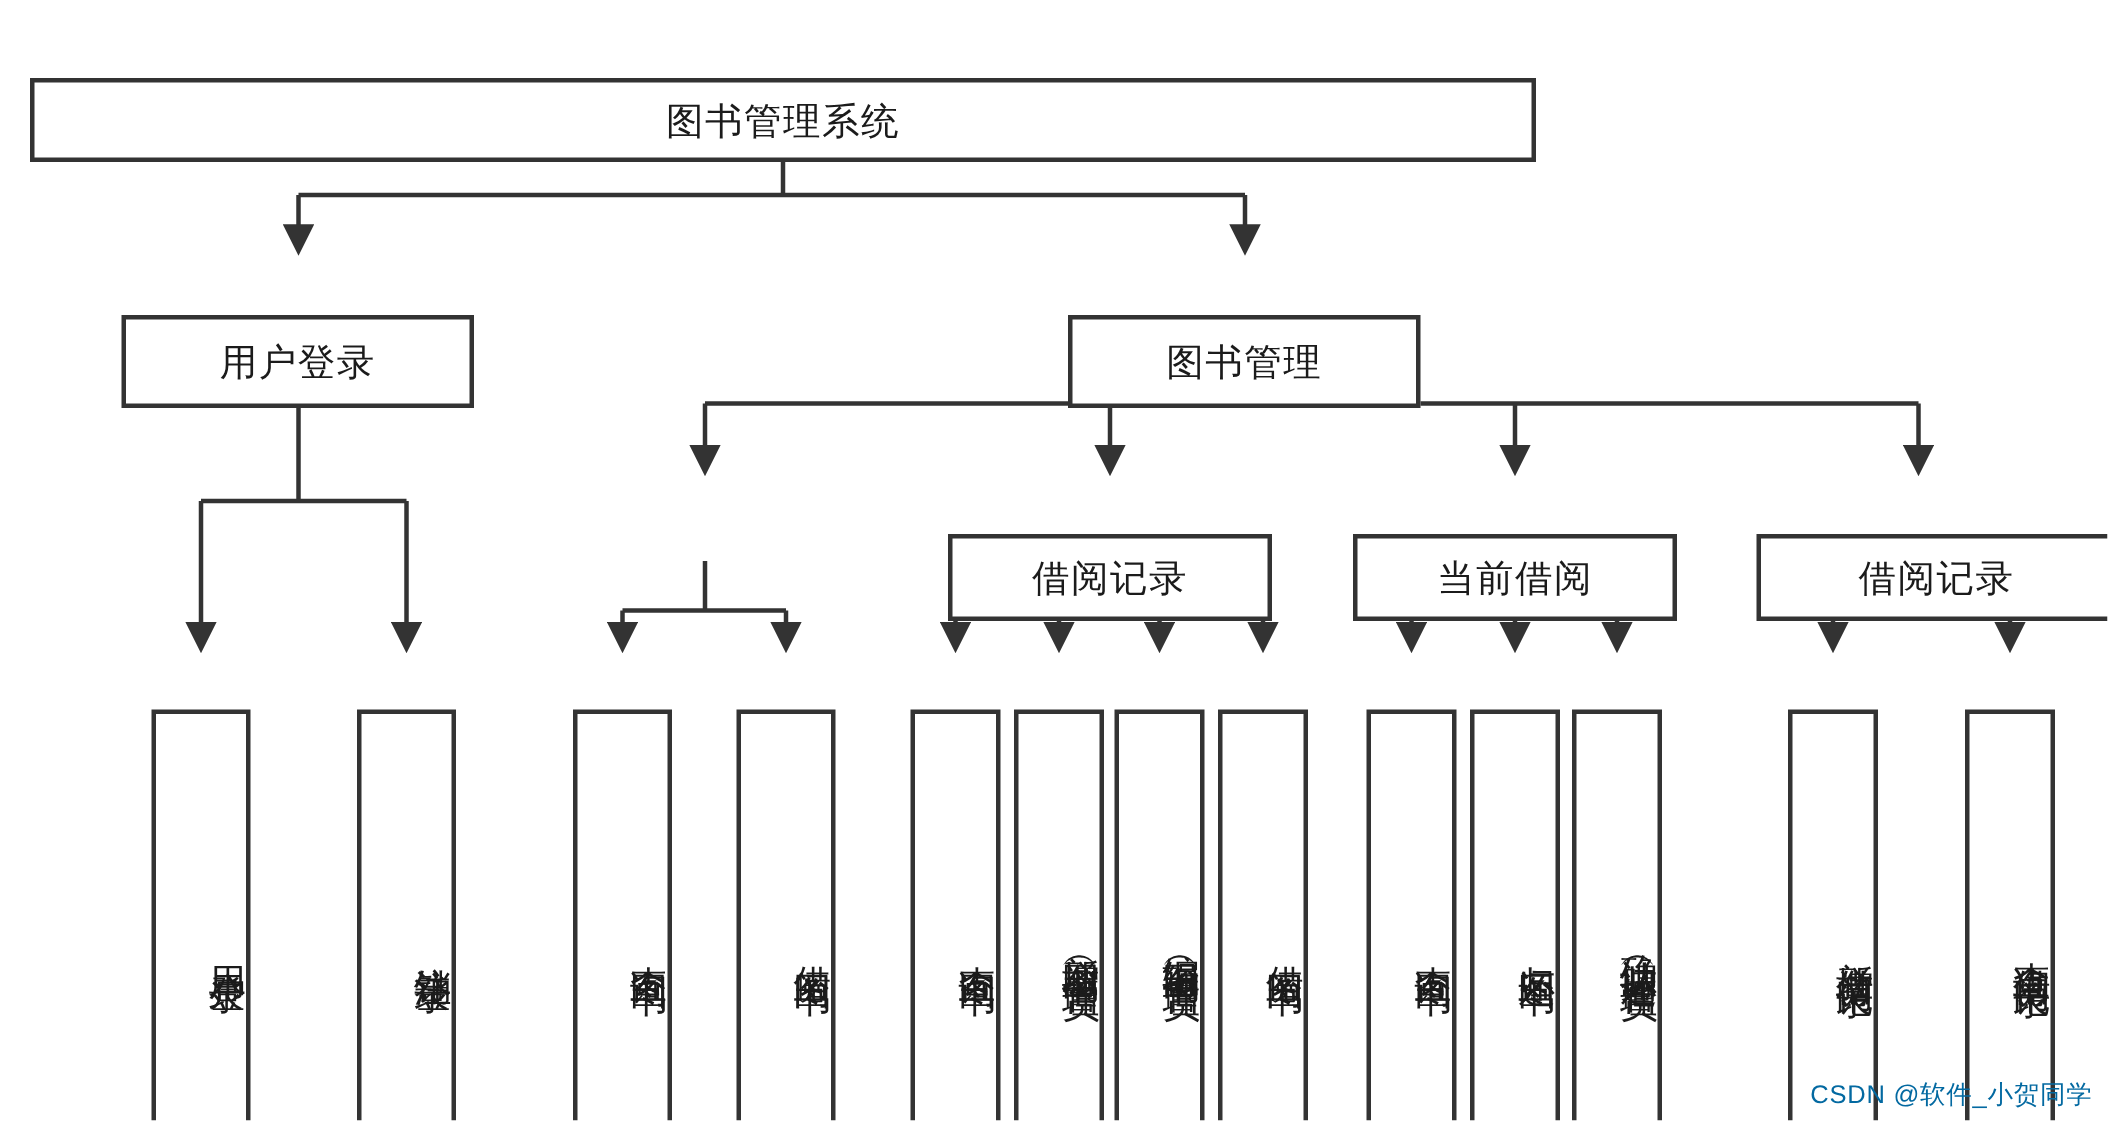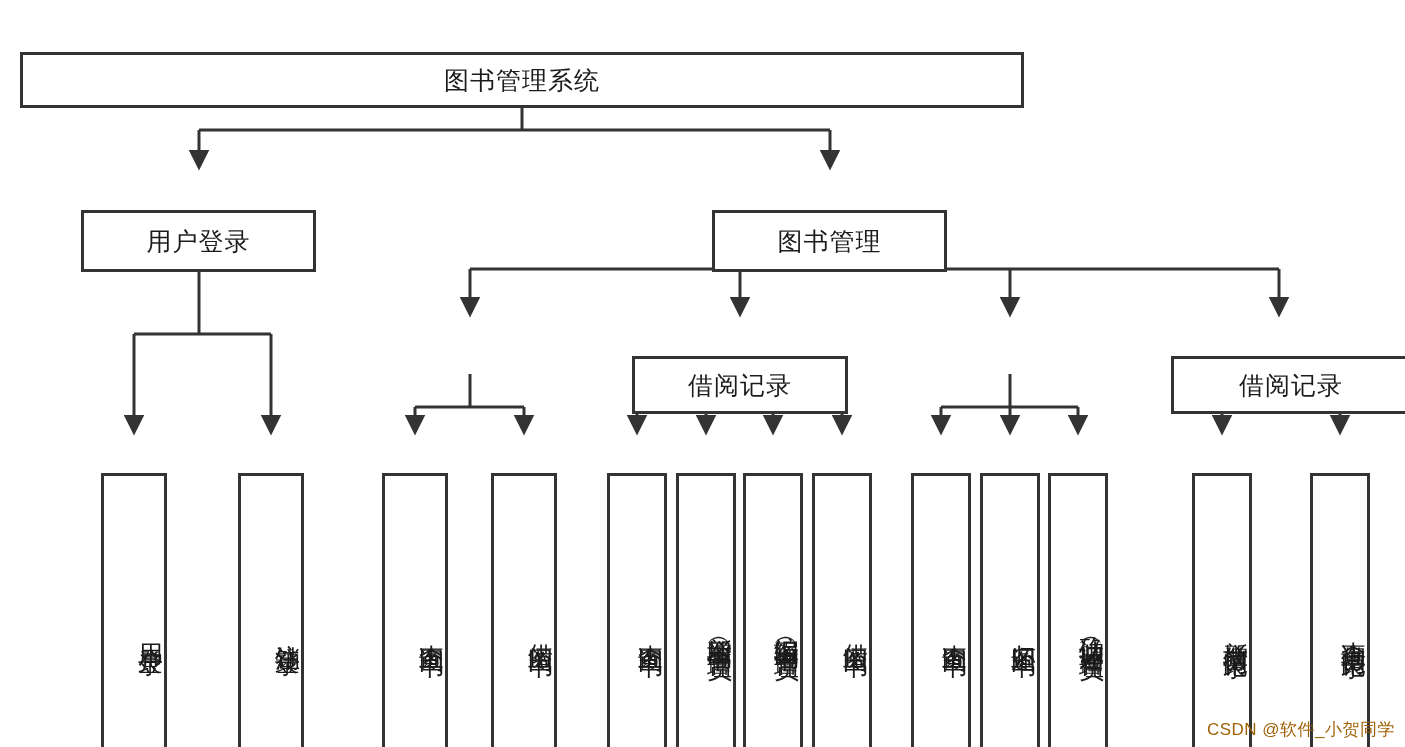--- a/index.html
+++ b/index.html
@@ -55,21 +55,21 @@
     top: 0;
     width: 1405px;
     height: 747px;
     pointer-events: none;
   }
   .watermark {
     position: absolute;
     right: 10px;
     bottom: 6px;
     font-size: 17px;
-    color: #a16207;
+    color: #0369a1;
     letter-spacing: 0.5px;
     white-space: nowrap;
     text-align: center;
   }
 </style>
 </head>
 <body>
 
 <div id="canvas">
 
@@ -130,20 +130,23 @@
   <div class="node horiz" style="left:81px; top:170px; width:235px; height:62px;">
     <span class="nlabel">用户登录</span>
   </div>
   <div class="node horiz" style="left:712px; top:170px; width:235px; height:62px;align-items:center;">
     <span class="nlabel">图书管理</span>
   </div>
 
   <div class="node horiz" style="left:632px; top:316px; width:216px; height:58px;">
     <span class="nlabel">借阅记录</span>
   </div>
+  <div class="node horiz" style="left:902px; top:316px; width:216px; height:58px;">
+    <span class="nlabel">当前借阅</span>
+  </div>
   <div class="node horiz" style="left:1171px; top:316px; width:240px; height:58px;">
     <span class="nlabel">借阅记录</span>
   </div>
 
   <div class="node vert center" style="left:101px; top:433px; width:66px; height:300px;">
     <span class="nlabel">用户登录</span>
   </div>
   <div class="node vert center" style="left:238px; top:433px; width:66px; height:300px;">
     <span class="nlabel">注销登录</span>
   </div>

